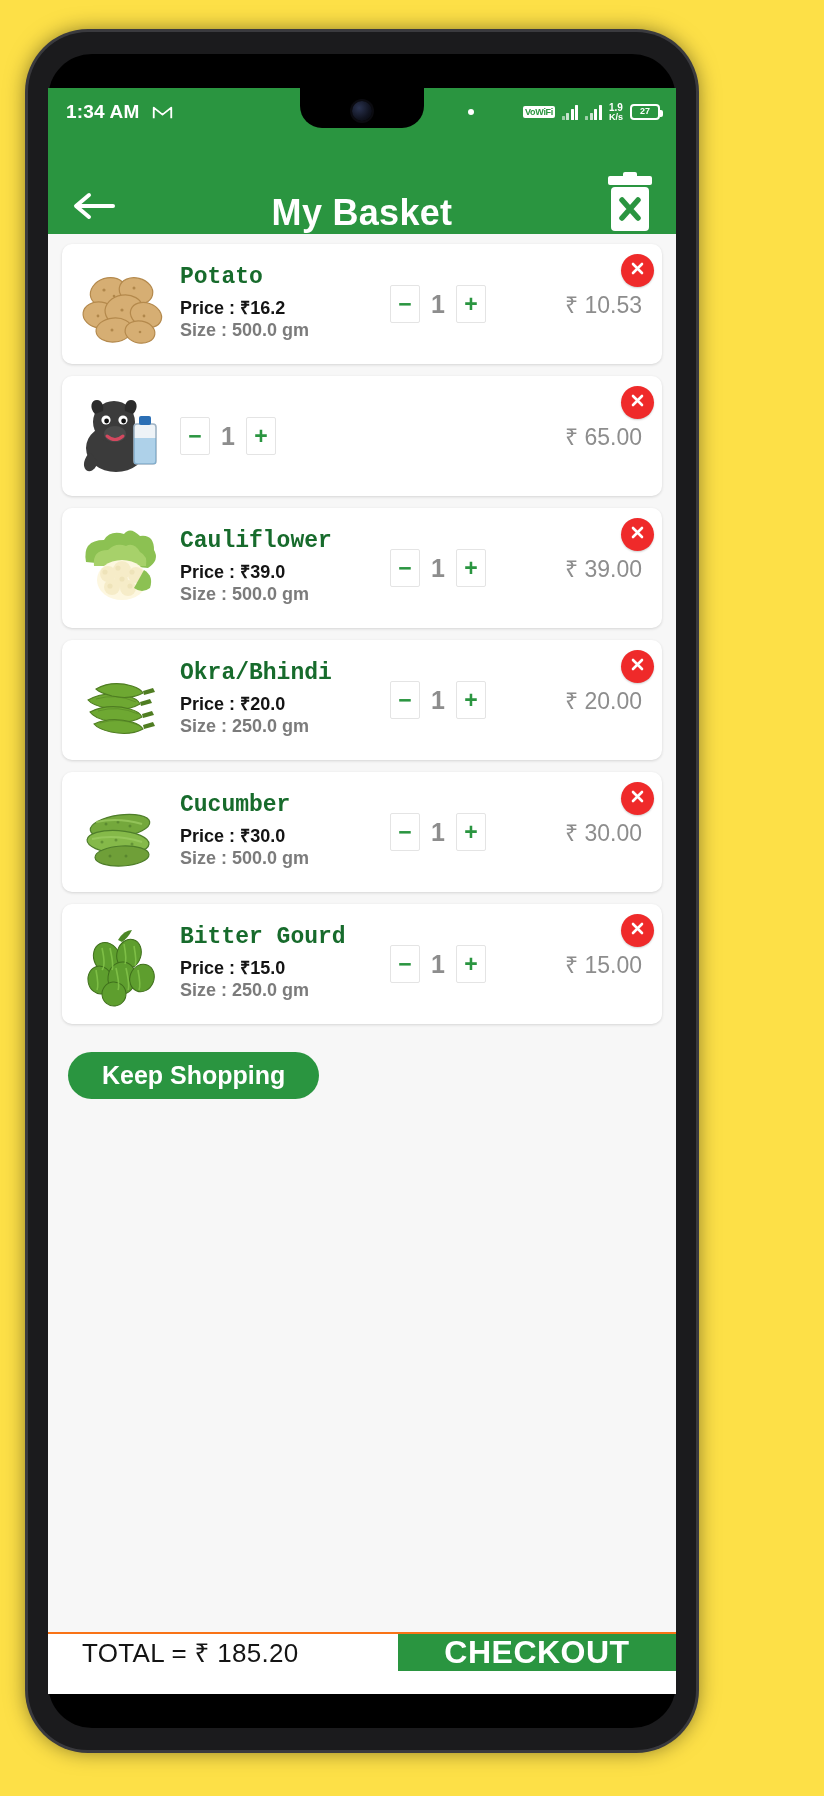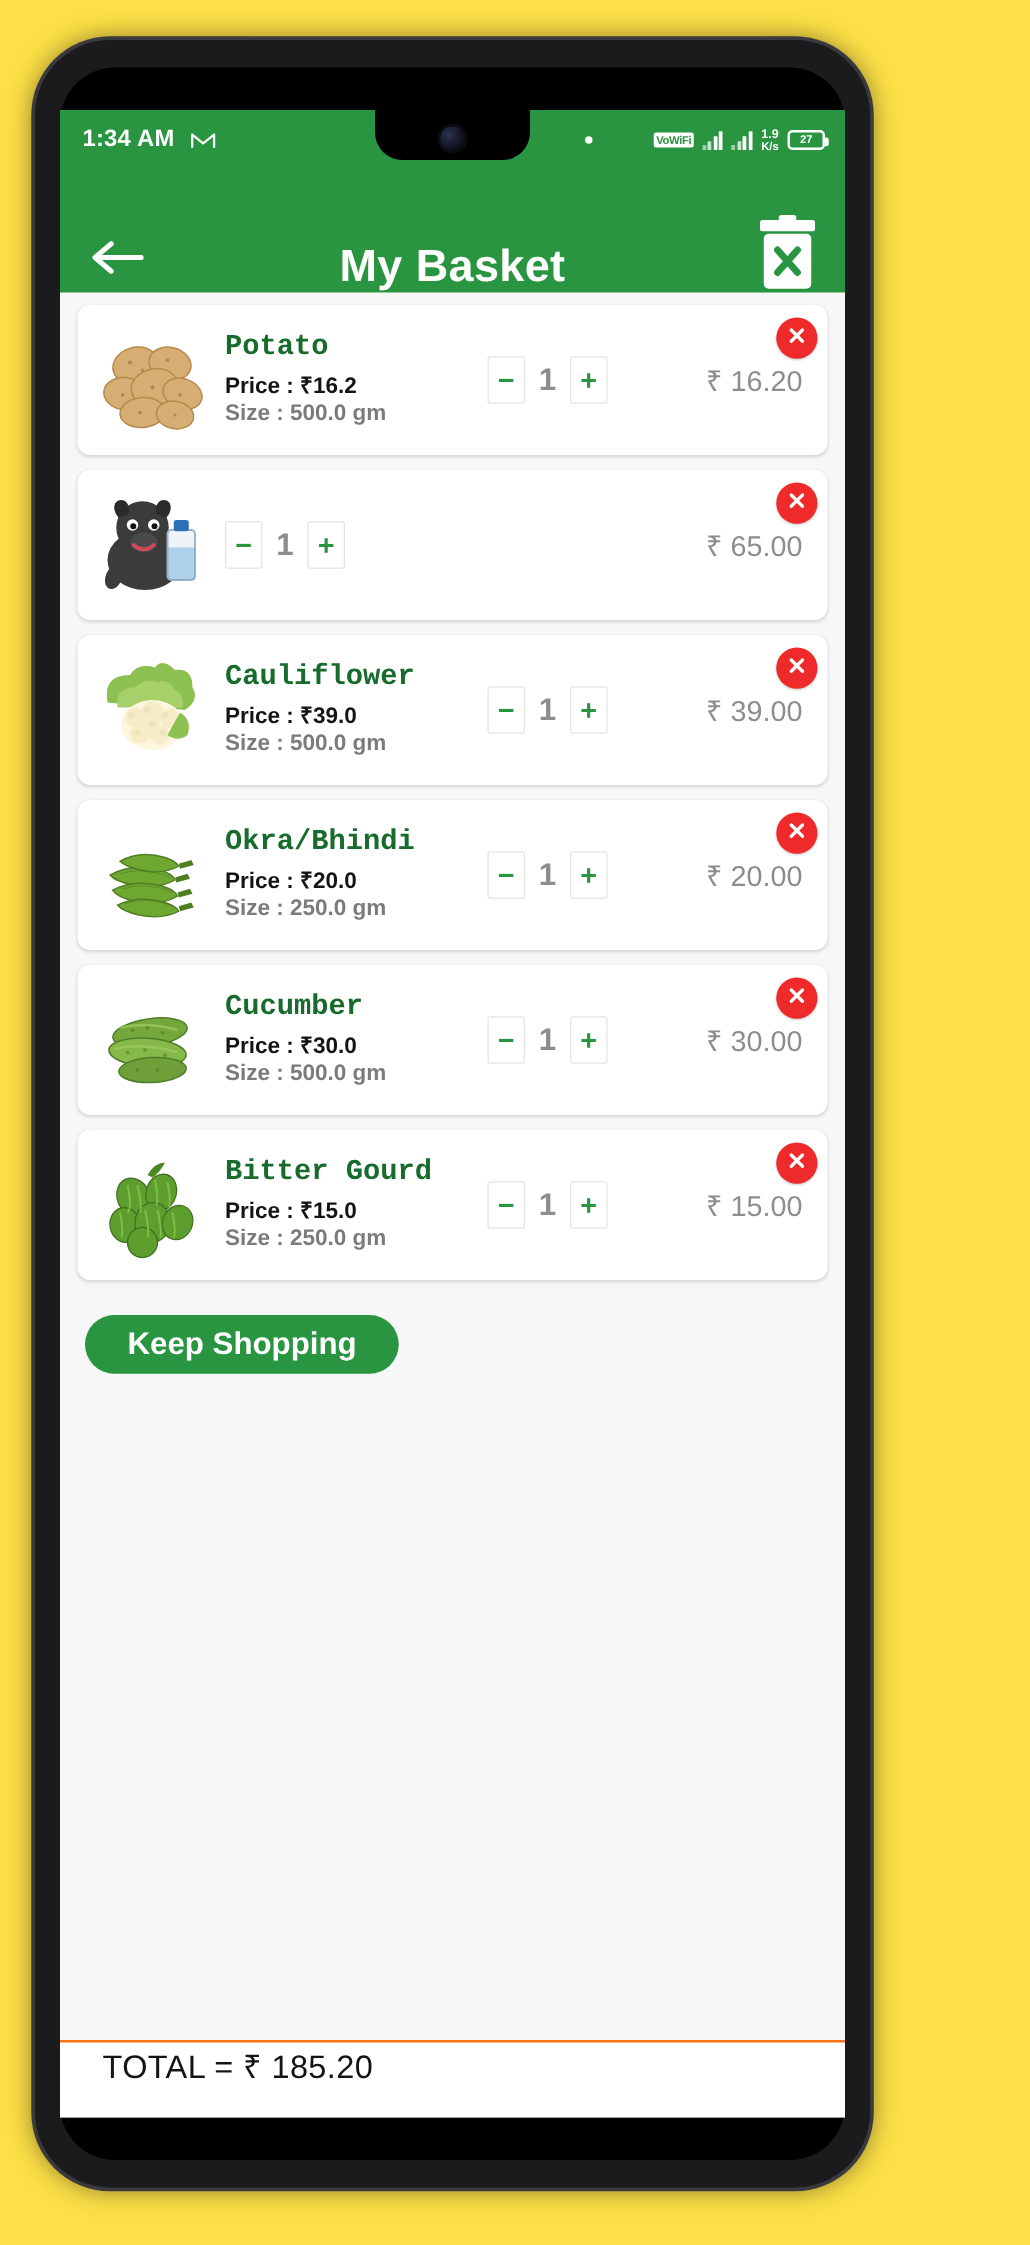--- a/index.html
+++ b/index.html
@@ -289,21 +289,21 @@
         <div class="info">
           <div class="p-name">Potato</div>
           <div class="p-price">Price : ₹16.2</div>
           <div class="p-size"><em>Size : 500.0 gm</em></div>
         </div>
         <div class="stepper">
           <div class="step-btn">−</div>
           <div class="qty">1</div>
           <div class="step-btn">+</div>
         </div>
-        <div class="line-total">₹ 16.20</div>
+        <div class="line-total">₹ 10.53</div>
         <div class="del-btn">
           <span>
             <svg viewBox="0 0 17 17" stroke="#fff" stroke-width="2.6" stroke-linecap="round">
                 <path d="M4 4l9 9M13 4l-9 9"></path>
               </svg>
           </span>
         </div>
       </div>
 
       
@@ -515,16 +515,17 @@
               </svg>
           </span>
         </div>
       </div>
 
       <button class="keep-shopping">Keep Shopping</button>
     </div>
 
     <div class="bottombar">
       <div class="total-txt">TOTAL =  ₹ 185.20</div>
+      <button class="checkout-btn">CHECKOUT</button>
     </div>
 
   </div>
 </div>
 
 </body></html>

